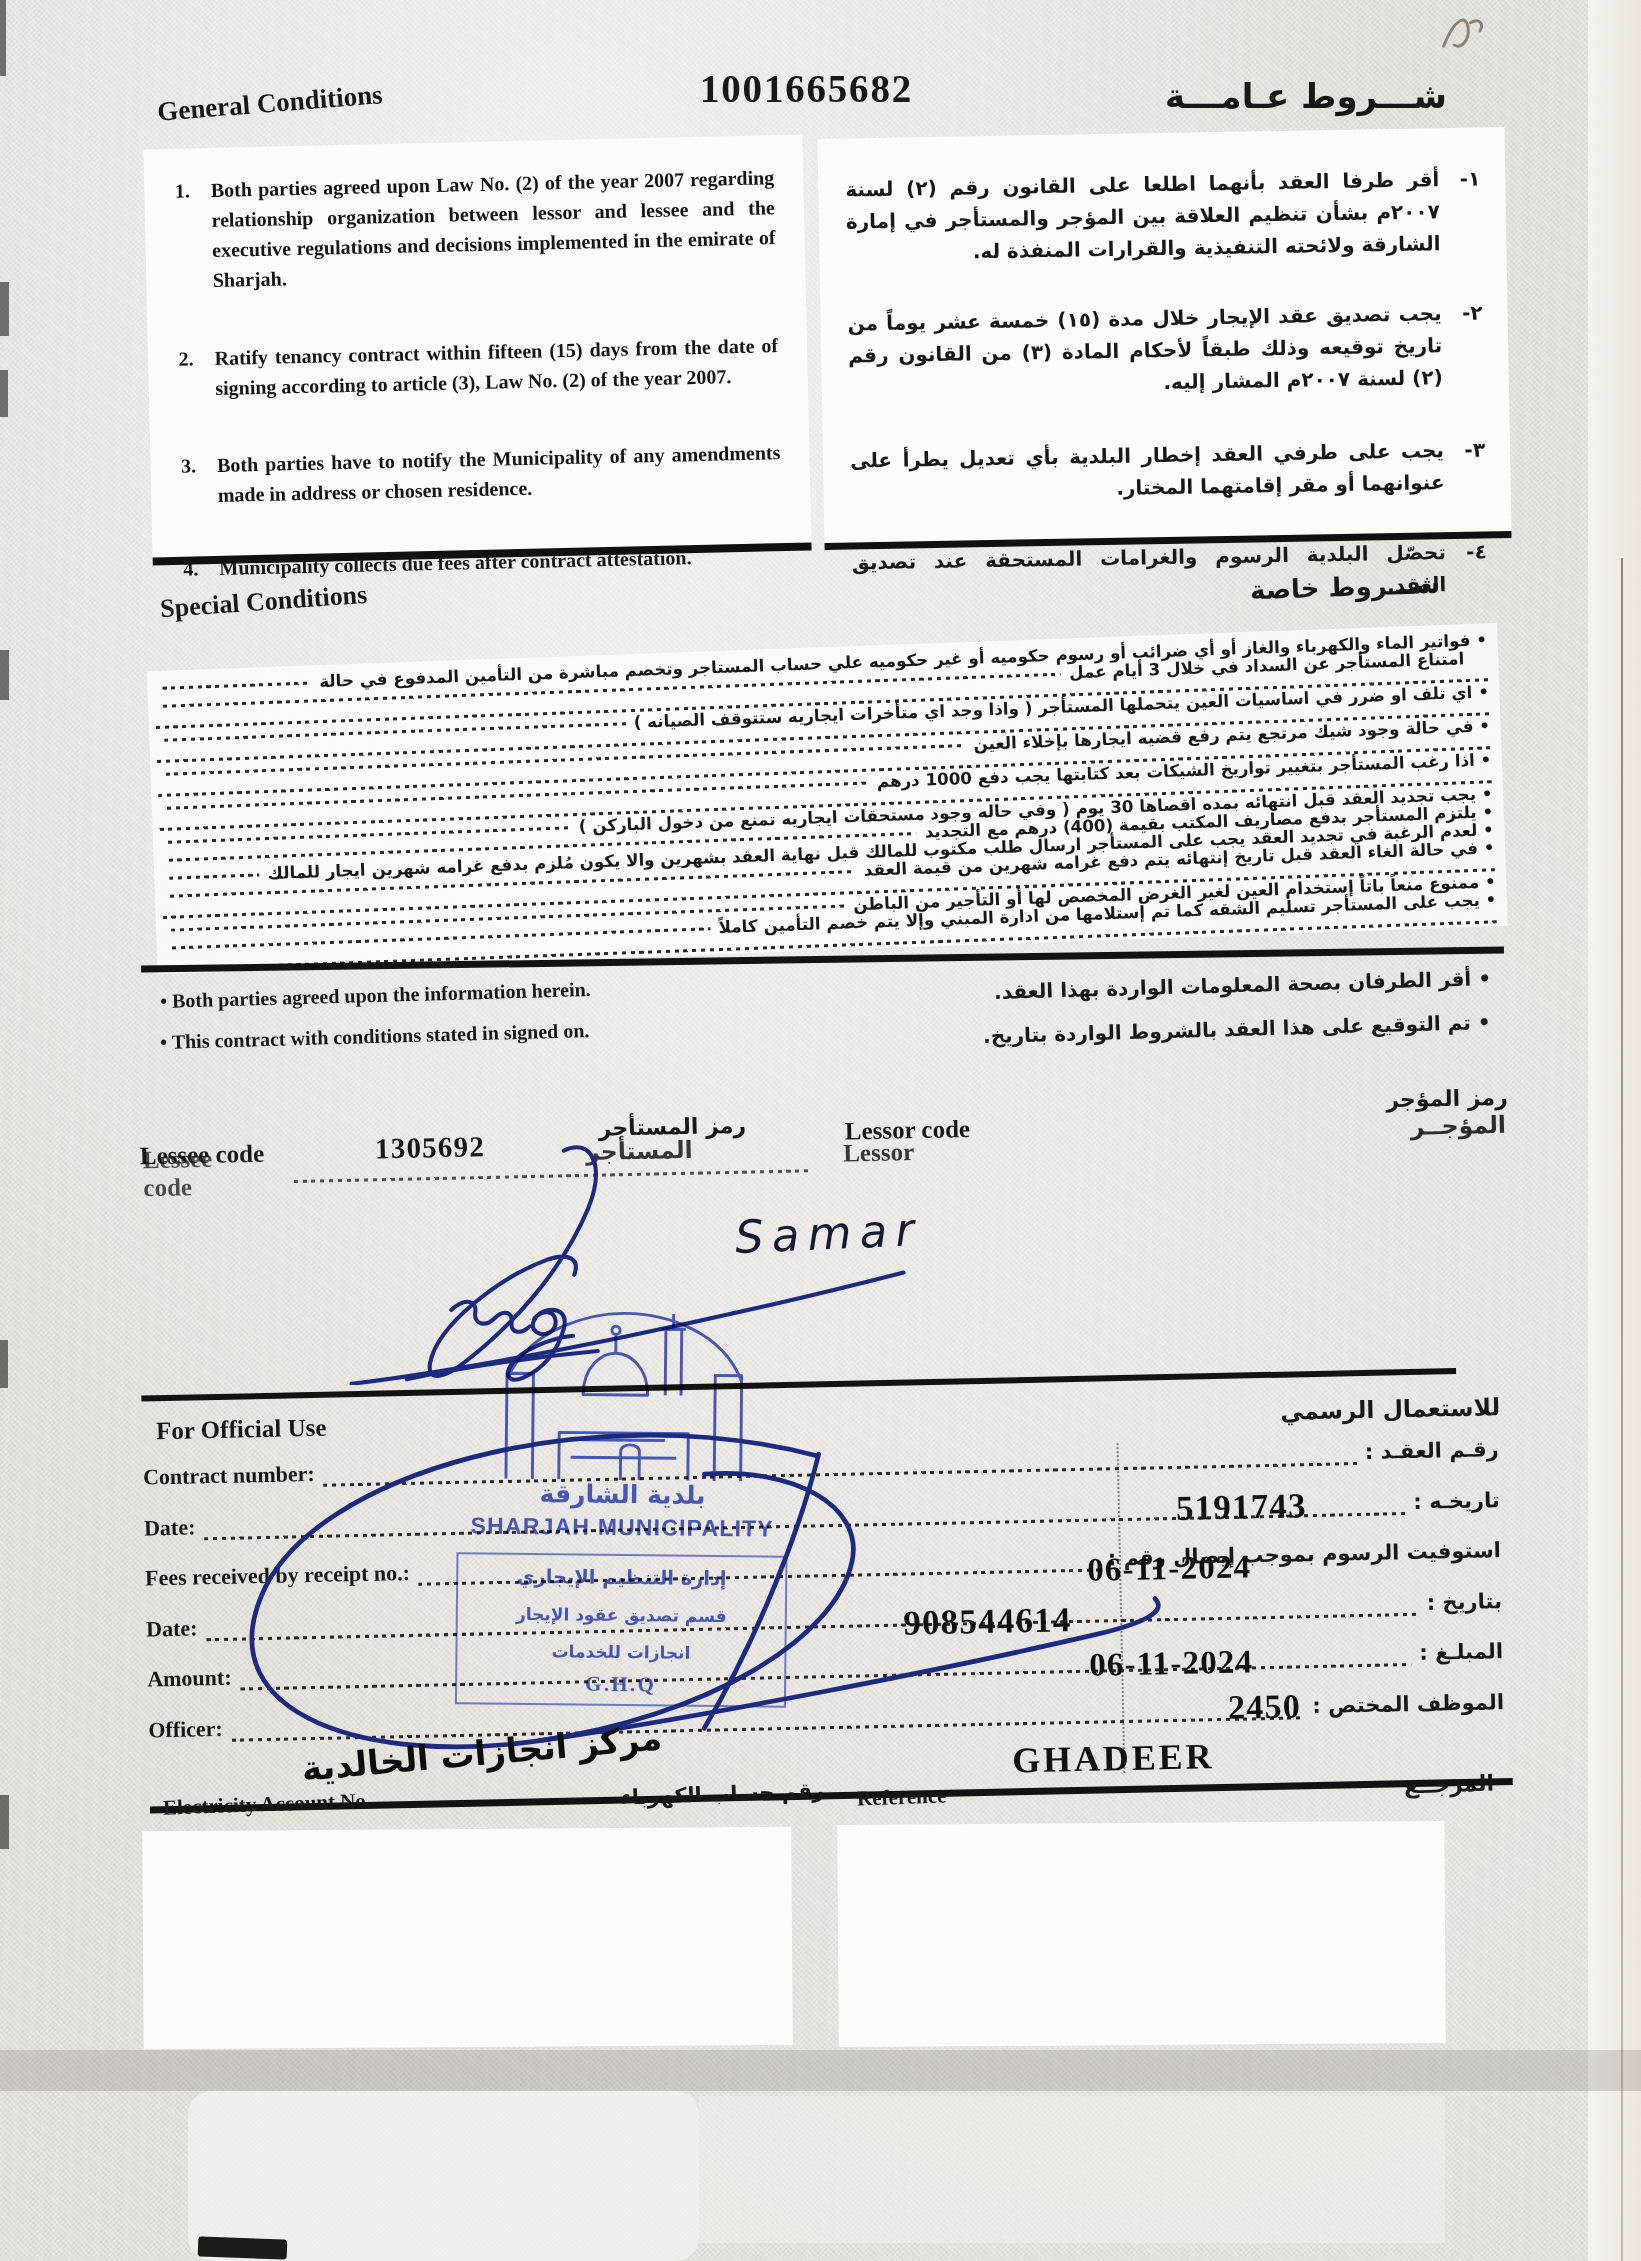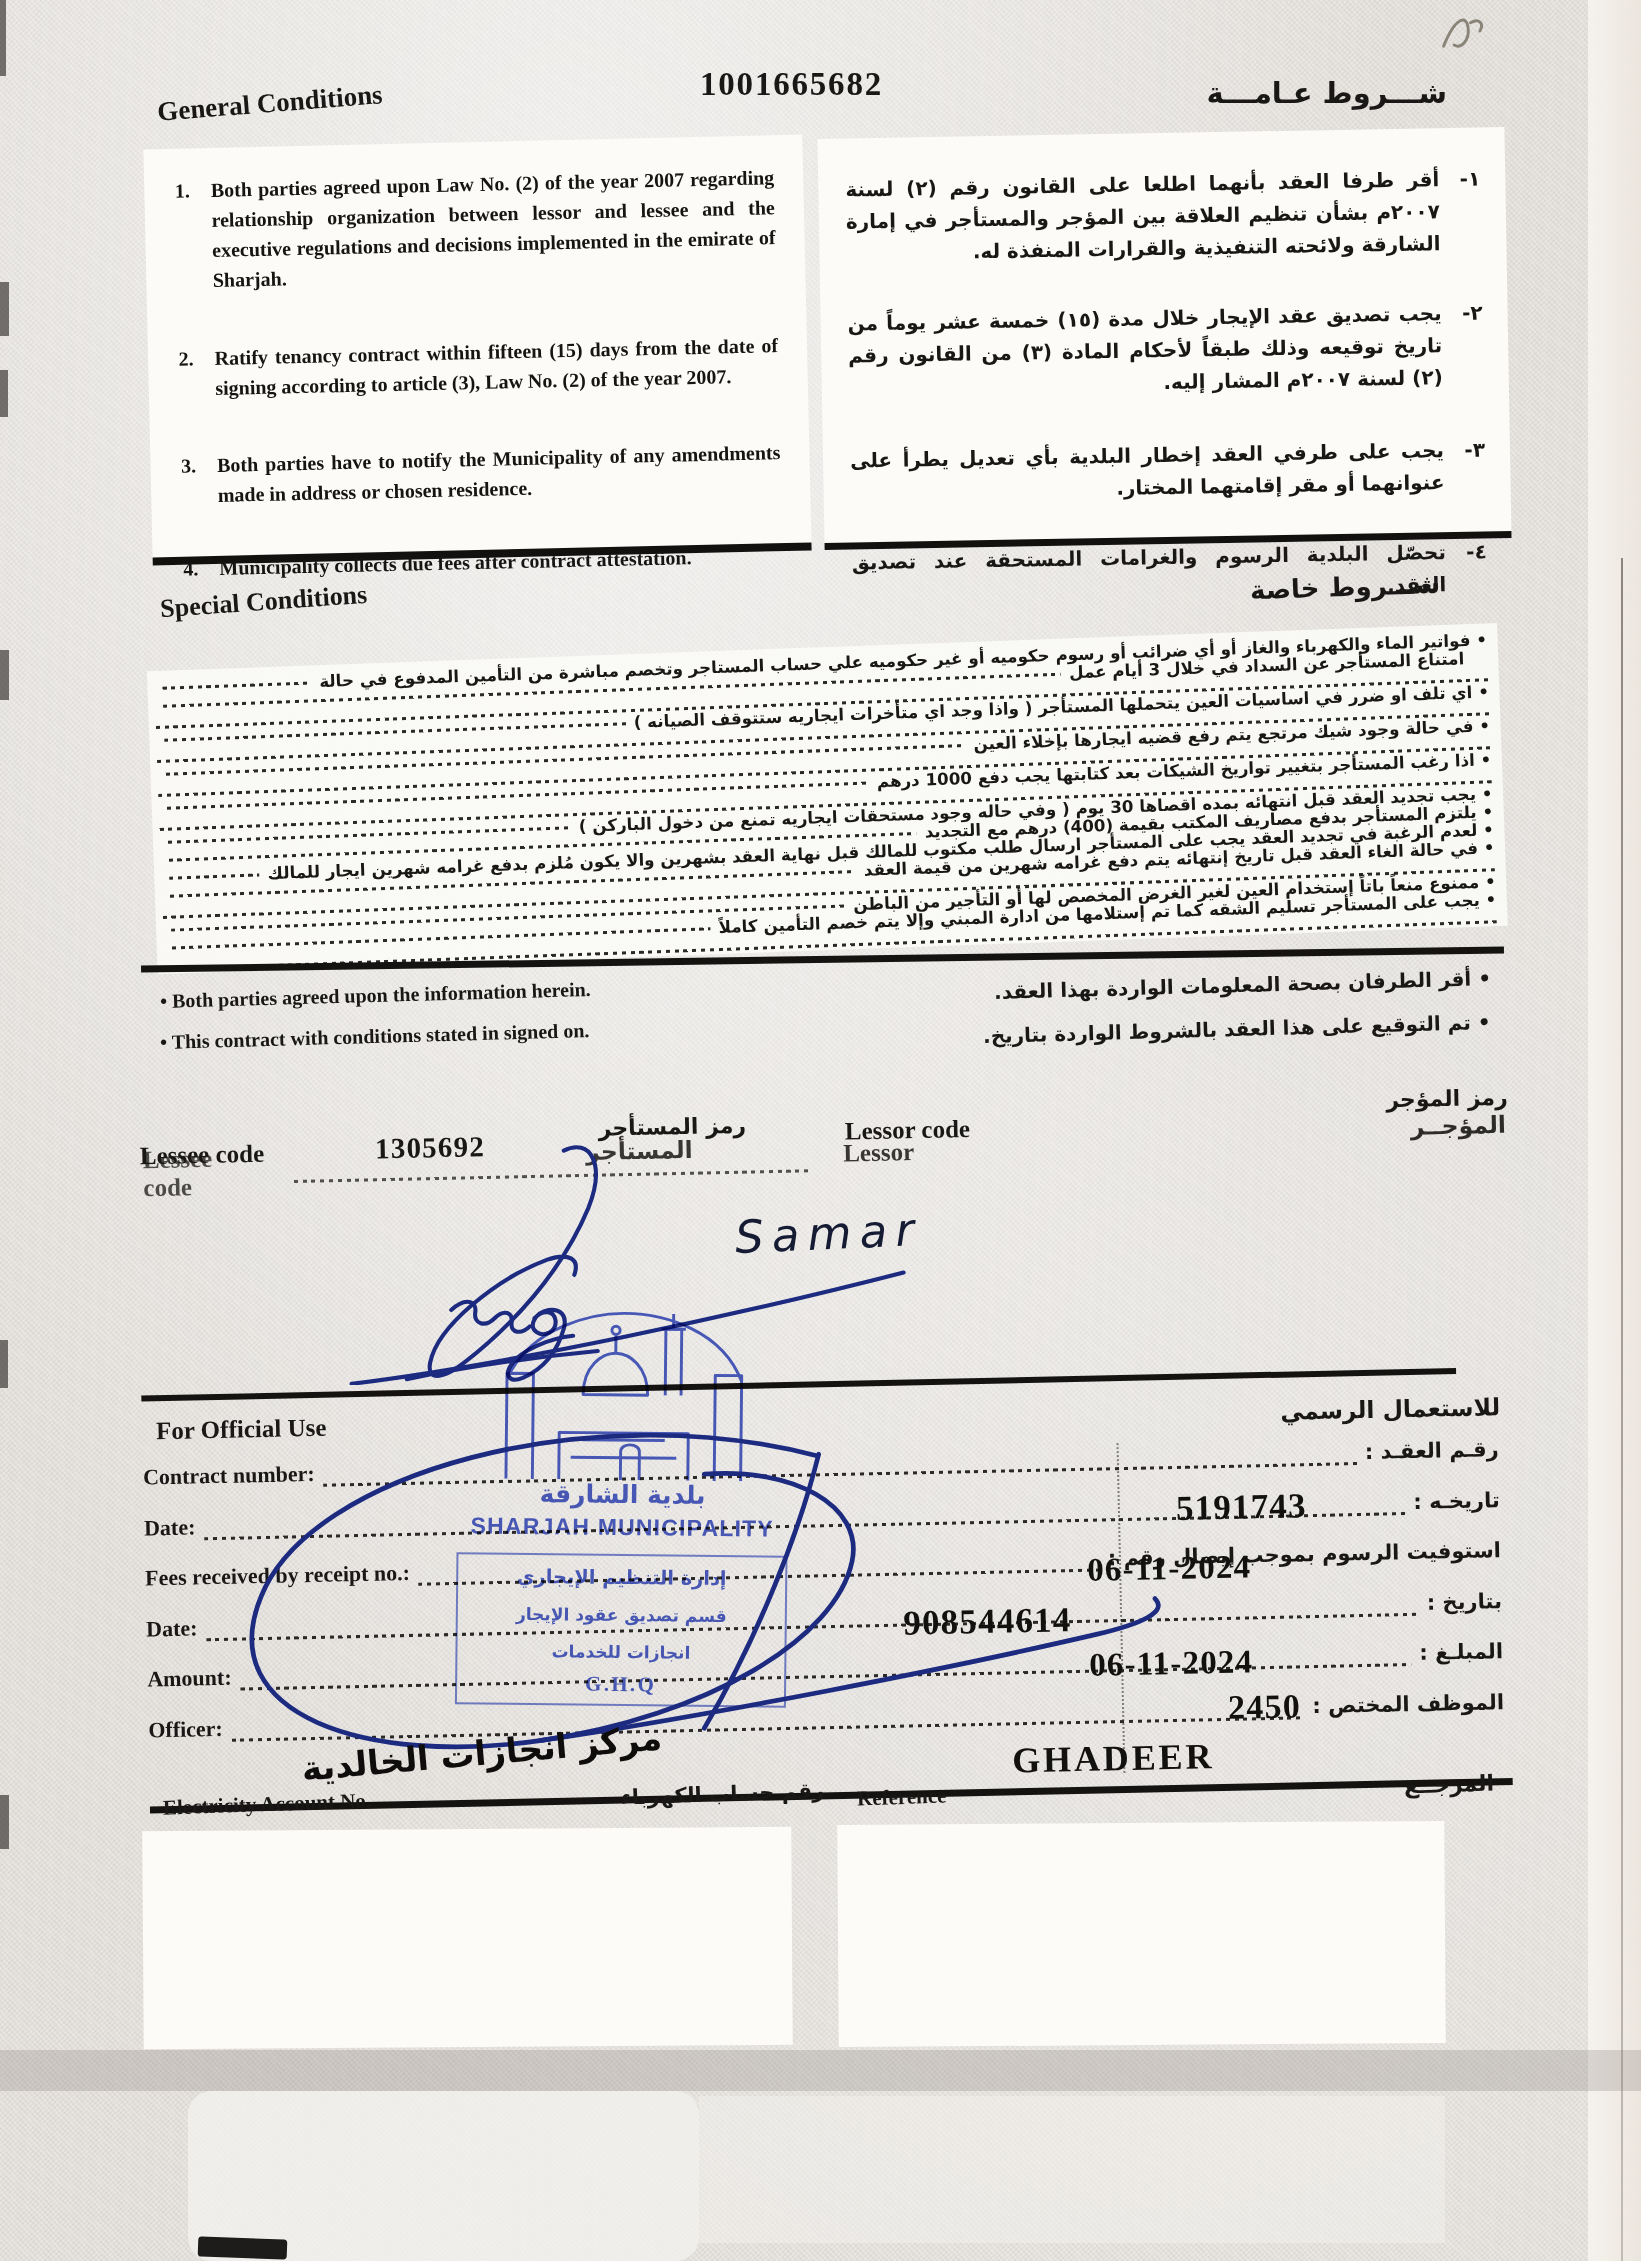--- a/index.html
+++ b/index.html
@@ -73,23 +73,23 @@
   <div class="abs edge" style="left:0;top:370px;width:8.2px;height:47px;"></div>
   <div class="abs edge" style="left:0;top:650px;width:8.8px;height:50px;"></div>
   <div class="abs edge" style="left:0;top:1340px;width:8.2px;height:48px;"></div>
   <div class="abs edge" style="left:0;top:1795px;width:9.4px;height:54px;"></div>
   <div class="abs" style="left:1588px;top:0;width:53px;height:2261px;background:linear-gradient(90deg,rgba(247,244,239,.9),rgba(236,230,222,.9));"></div>
   <div class="abs" style="left:1621px;top:558px;width:2.3px;height:1704px;background:linear-gradient(180deg,rgba(60,50,45,.55),rgba(60,50,45,.25));"></div>
   <svg class="abs" style="left:1426px;top:4.7px;" width="82" height="59" viewBox="0 0 140 100">
     <path d="M30 70 C 50 20, 70 15, 72 40 C 74 60, 60 75, 48 68 M76 30 C 90 22, 100 30, 92 44" stroke="#8a8378" stroke-width="5" fill="none" stroke-linecap="round"></path>
   </svg>
 
-  <div class="abs serif" style="left:700px;top:66px;font-size:33px;letter-spacing:1.8px;">1001665682</div>
+  <div class="abs serif" style="left:700px;top:66px;font-size:39px;letter-spacing:1.8px;">1001665682</div>
   <div class="abs serif" style="left:157px;top:88px;font-size:27px;transform:rotate(-4.5deg);">General Conditions</div>
-  <div class="abs ar" style="right:194px;top:76px;font-size:29px;">شـــروط عـامـــة</div>
+  <div class="abs ar" style="right:194px;top:76px;font-size:34px;">شـــروط عـامـــة</div>
 
   <div id="en-box" class="abs whitebox">
     <div class="en-item" style="margin-bottom:48px;">
       <span class="mk">1.</span>
       <span>Both parties agreed upon Law No. (2) of the year 2007 regarding relationship organization between lessor and lessee and the executive regulations and decisions implemented in the emirate of Sharjah.</span>
     </div>
     <div class="en-item" style="margin-bottom:47px;">
       <span class="mk">2.</span>
       <span>Ratify tenancy contract within fifteen (15) days from the date of signing according to article (3), Law No. (2) of the year 2007.</span>
     </div>

